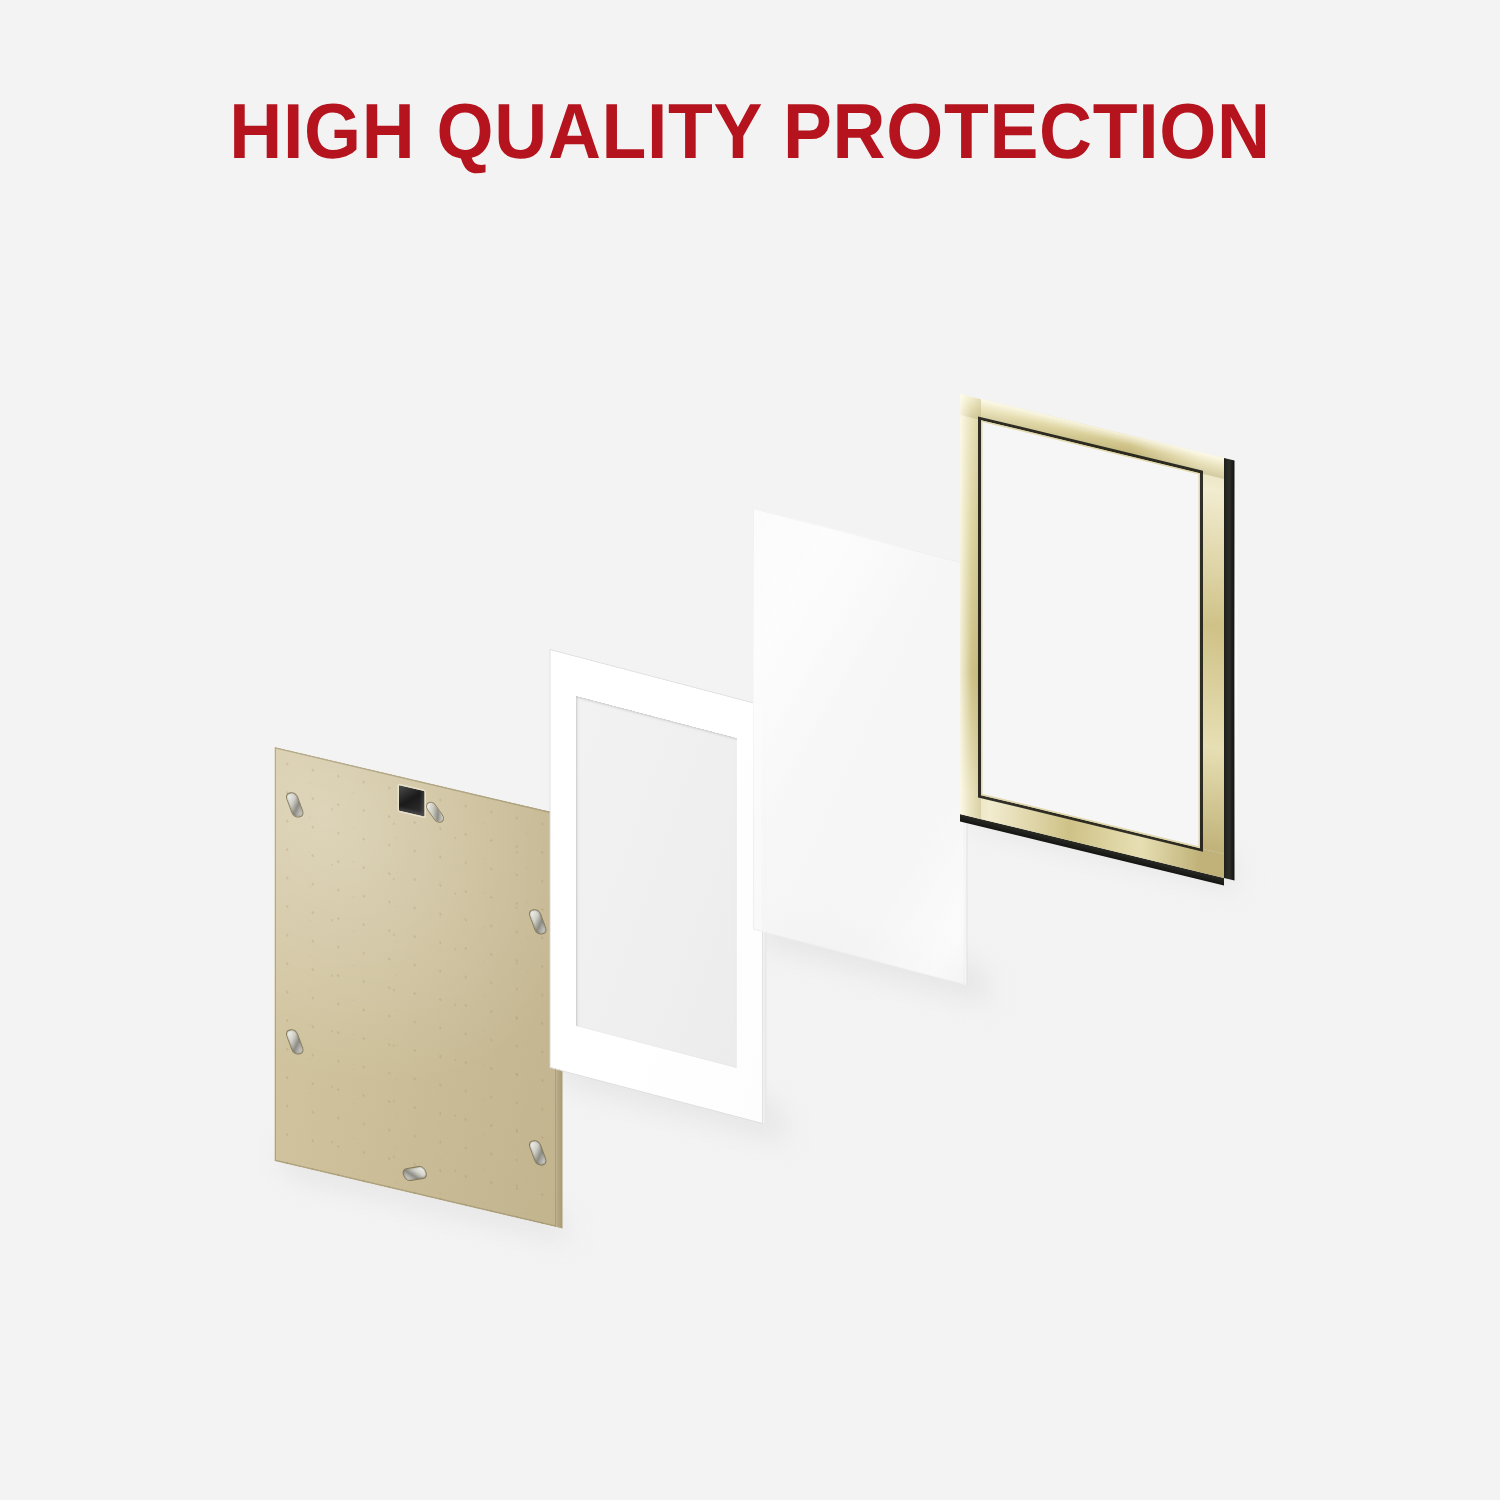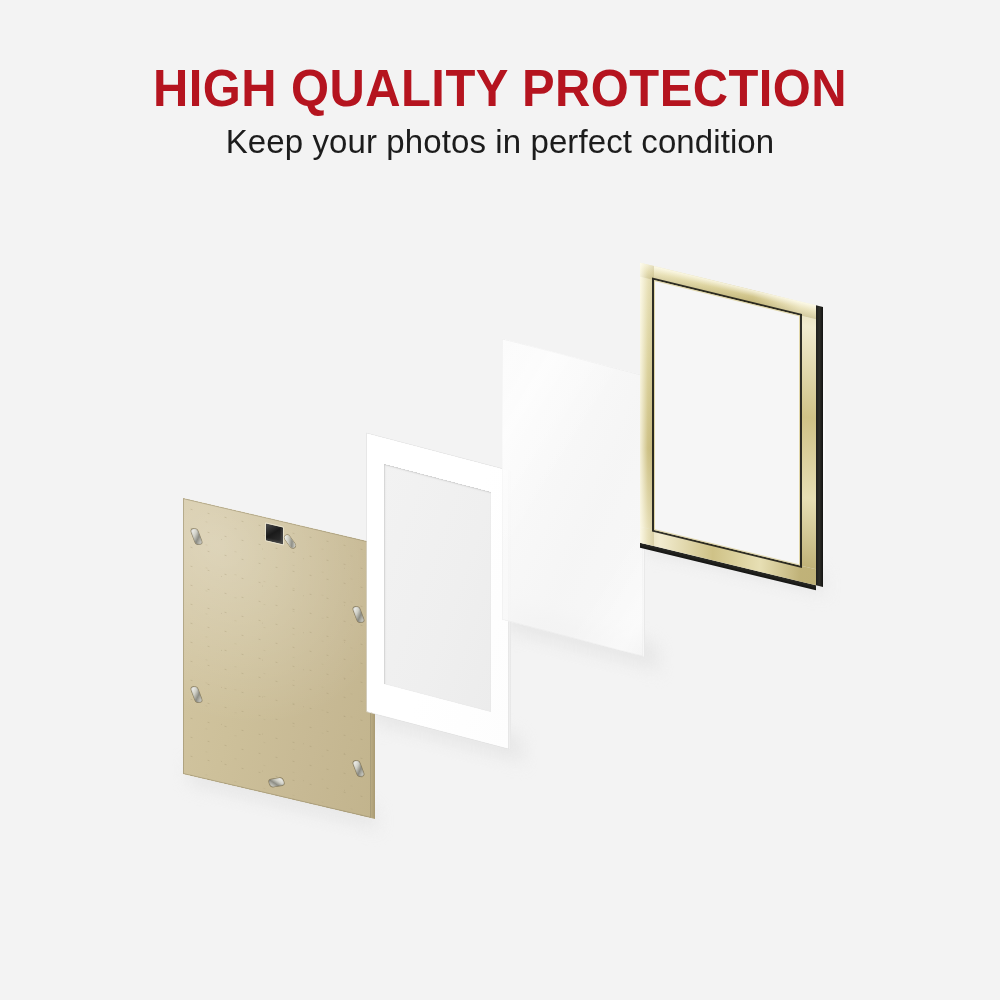--- a/index.html
+++ b/index.html
@@ -315,21 +315,20 @@
     background: #f6f6f6;
   }
 </style>
 </head>
 <body style="background: rgb(243, 243, 243);">
 
 <div id="stage">
 
   <div class="headline-block">
     <h1 class="headline" style="color: rgb(181, 20, 31);">HIGH QUALITY PROTECTION</h1>
-    <p class="subheadline" style="color: rgb(28, 28, 28);">Keep your photos in perfect condition</p>
   </div>
 
   <div class="scene">
 
     <div class="shadow" style="left:372px; top:716px; width:150px; height:26px; transform:skewY(14.7deg);"></div>
     <div class="shadow" style="left:506px; top:624px; width:152px; height:26px; transform:skewY(14.6deg);"></div>
     <div class="shadow" style="left:645px; top:548px; width:178px; height:24px; transform:skewY(13.6deg);"></div>
     <div class="shadow" style="left:188px; top:784px; width:188px; height:22px; transform:skewY(13.2deg);"></div>
 
     <div class="layer" id="backing-wrap">

